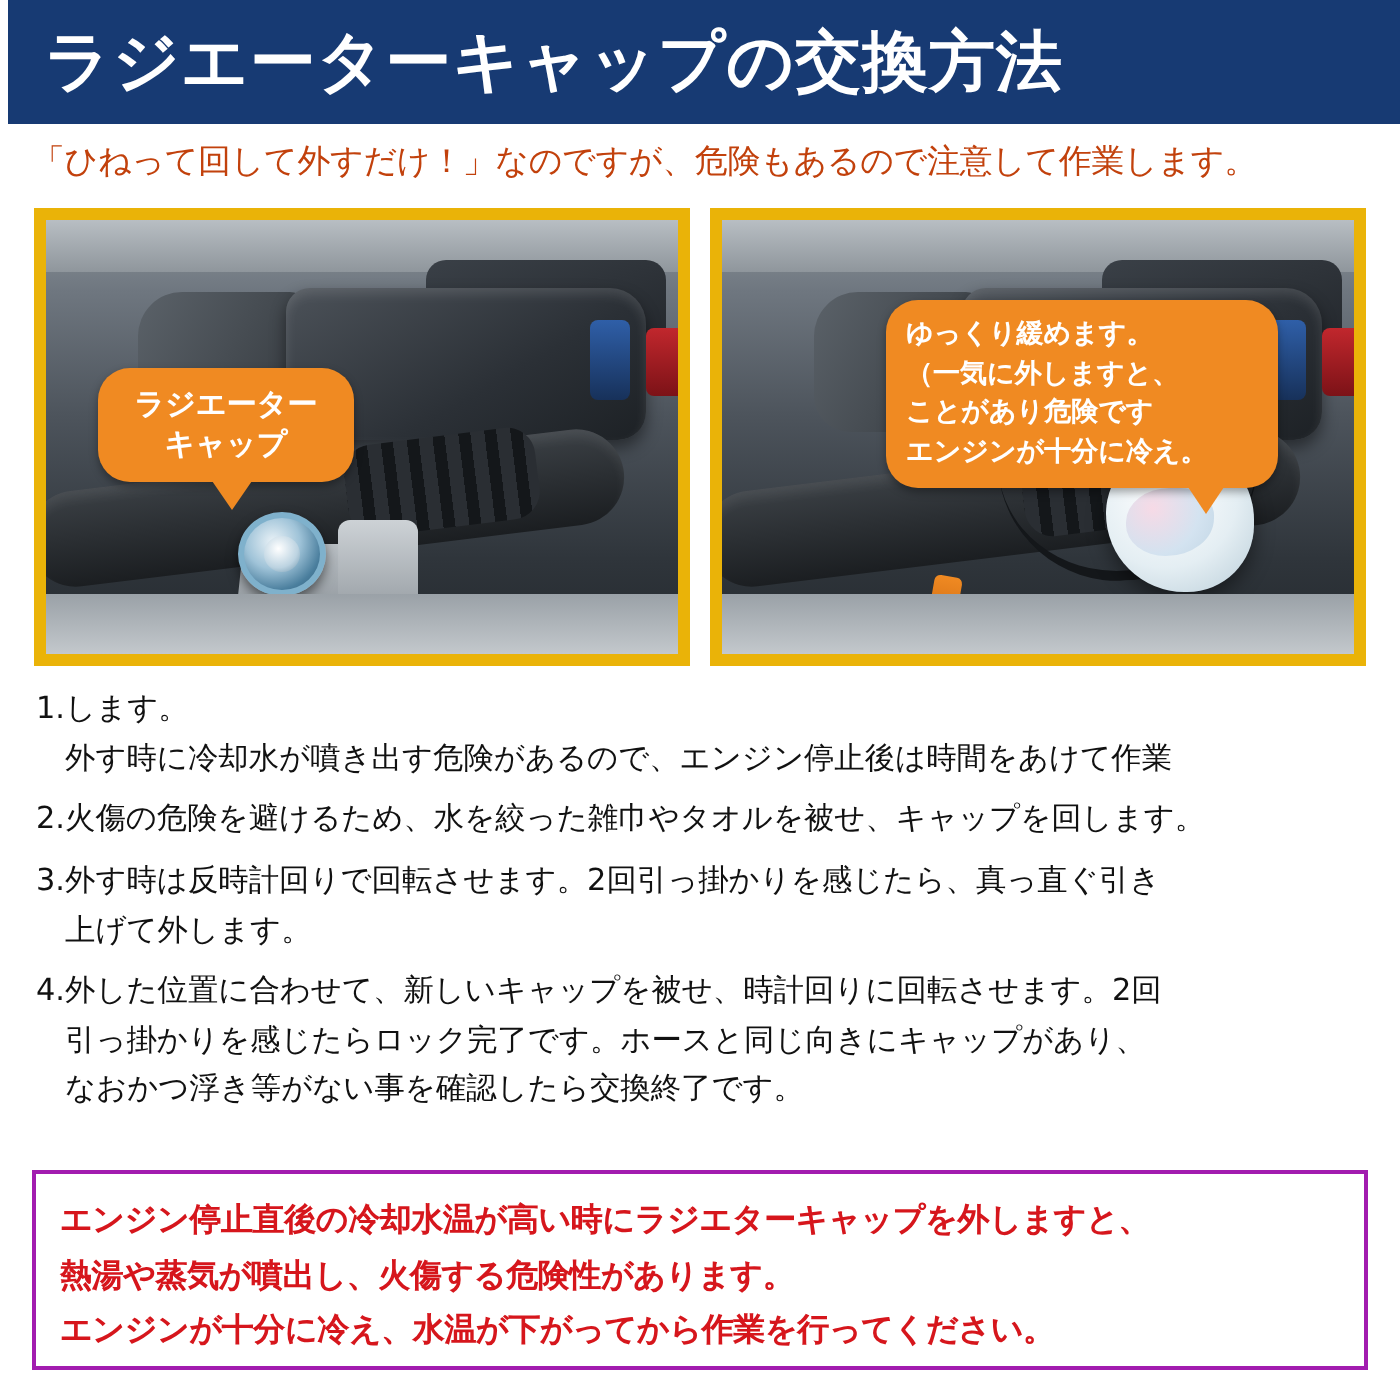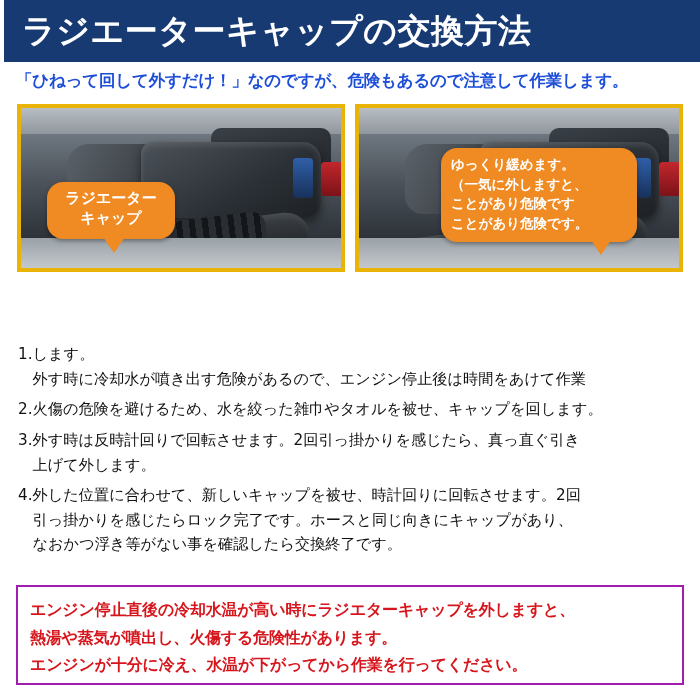--- a/index.html
+++ b/index.html
@@ -32,41 +32,40 @@
     letter-spacing: 0.5px;
     white-space: nowrap;
   }
 
   
   .lead {
     position: absolute;
     left: 16px; top: 70px;
     width: 672px;
     font-size: 16.5px;
-    font-weight: bold;
-    color: #1d4ed8;
+    font-weight: normal;
+    color: #c2410c;
     letter-spacing: -0.2px;
     white-space: nowrap;
   }
 
   
   .photos {
     position: absolute;
     left: 17px; top: 104px;
     width: 666px; height: 229px;
     display: flex;
     gap: 10px;
   }
   .photo {
     position: relative;
-    width: 328px; height: 168px;
+    width: 328px; height: 229px;
     overflow: hidden;
-    border: 4px solid #eab308;
+    border: 6px solid #eab308;
     background: #5a6570;
-    font-family: Liberation Mono, monospace;
   }
 
   
   .bay {
     position: absolute; inset: 0;
     background:
       linear-gradient(180deg, #8d959b 0%, #6f7780 16%, #4d545c 45%, #2f353b 78%, #23282d 100%);
   }
   .bay .cowl {
     position: absolute; left: 0; top: 0; width: 100%; height: 26px;
@@ -300,21 +299,21 @@
         <div class="hose-rings"></div>
         <div class="cable"></div>
         <div class="orange-tag"></div>
         <div class="rag"></div>
         <div class="front"></div>
       </div>
       <div class="callout" id="callout-slow">
         <span class="ln">ゆっくり緩めます。</span>
         <span class="ln">（一気に外しますと、</span>
         <span class="ln">ことがあり危険です</span>
-        <span class="ln">ことがあり危険です。</span>
+        <span class="ln">エンジンが十分に冷え。</span>
         <span class="tail"></span>
       </div>
     </div>
 
   </div>
 
   <div class="steps">
 
     <div class="step">
       <span class="step-num">1.</span>

